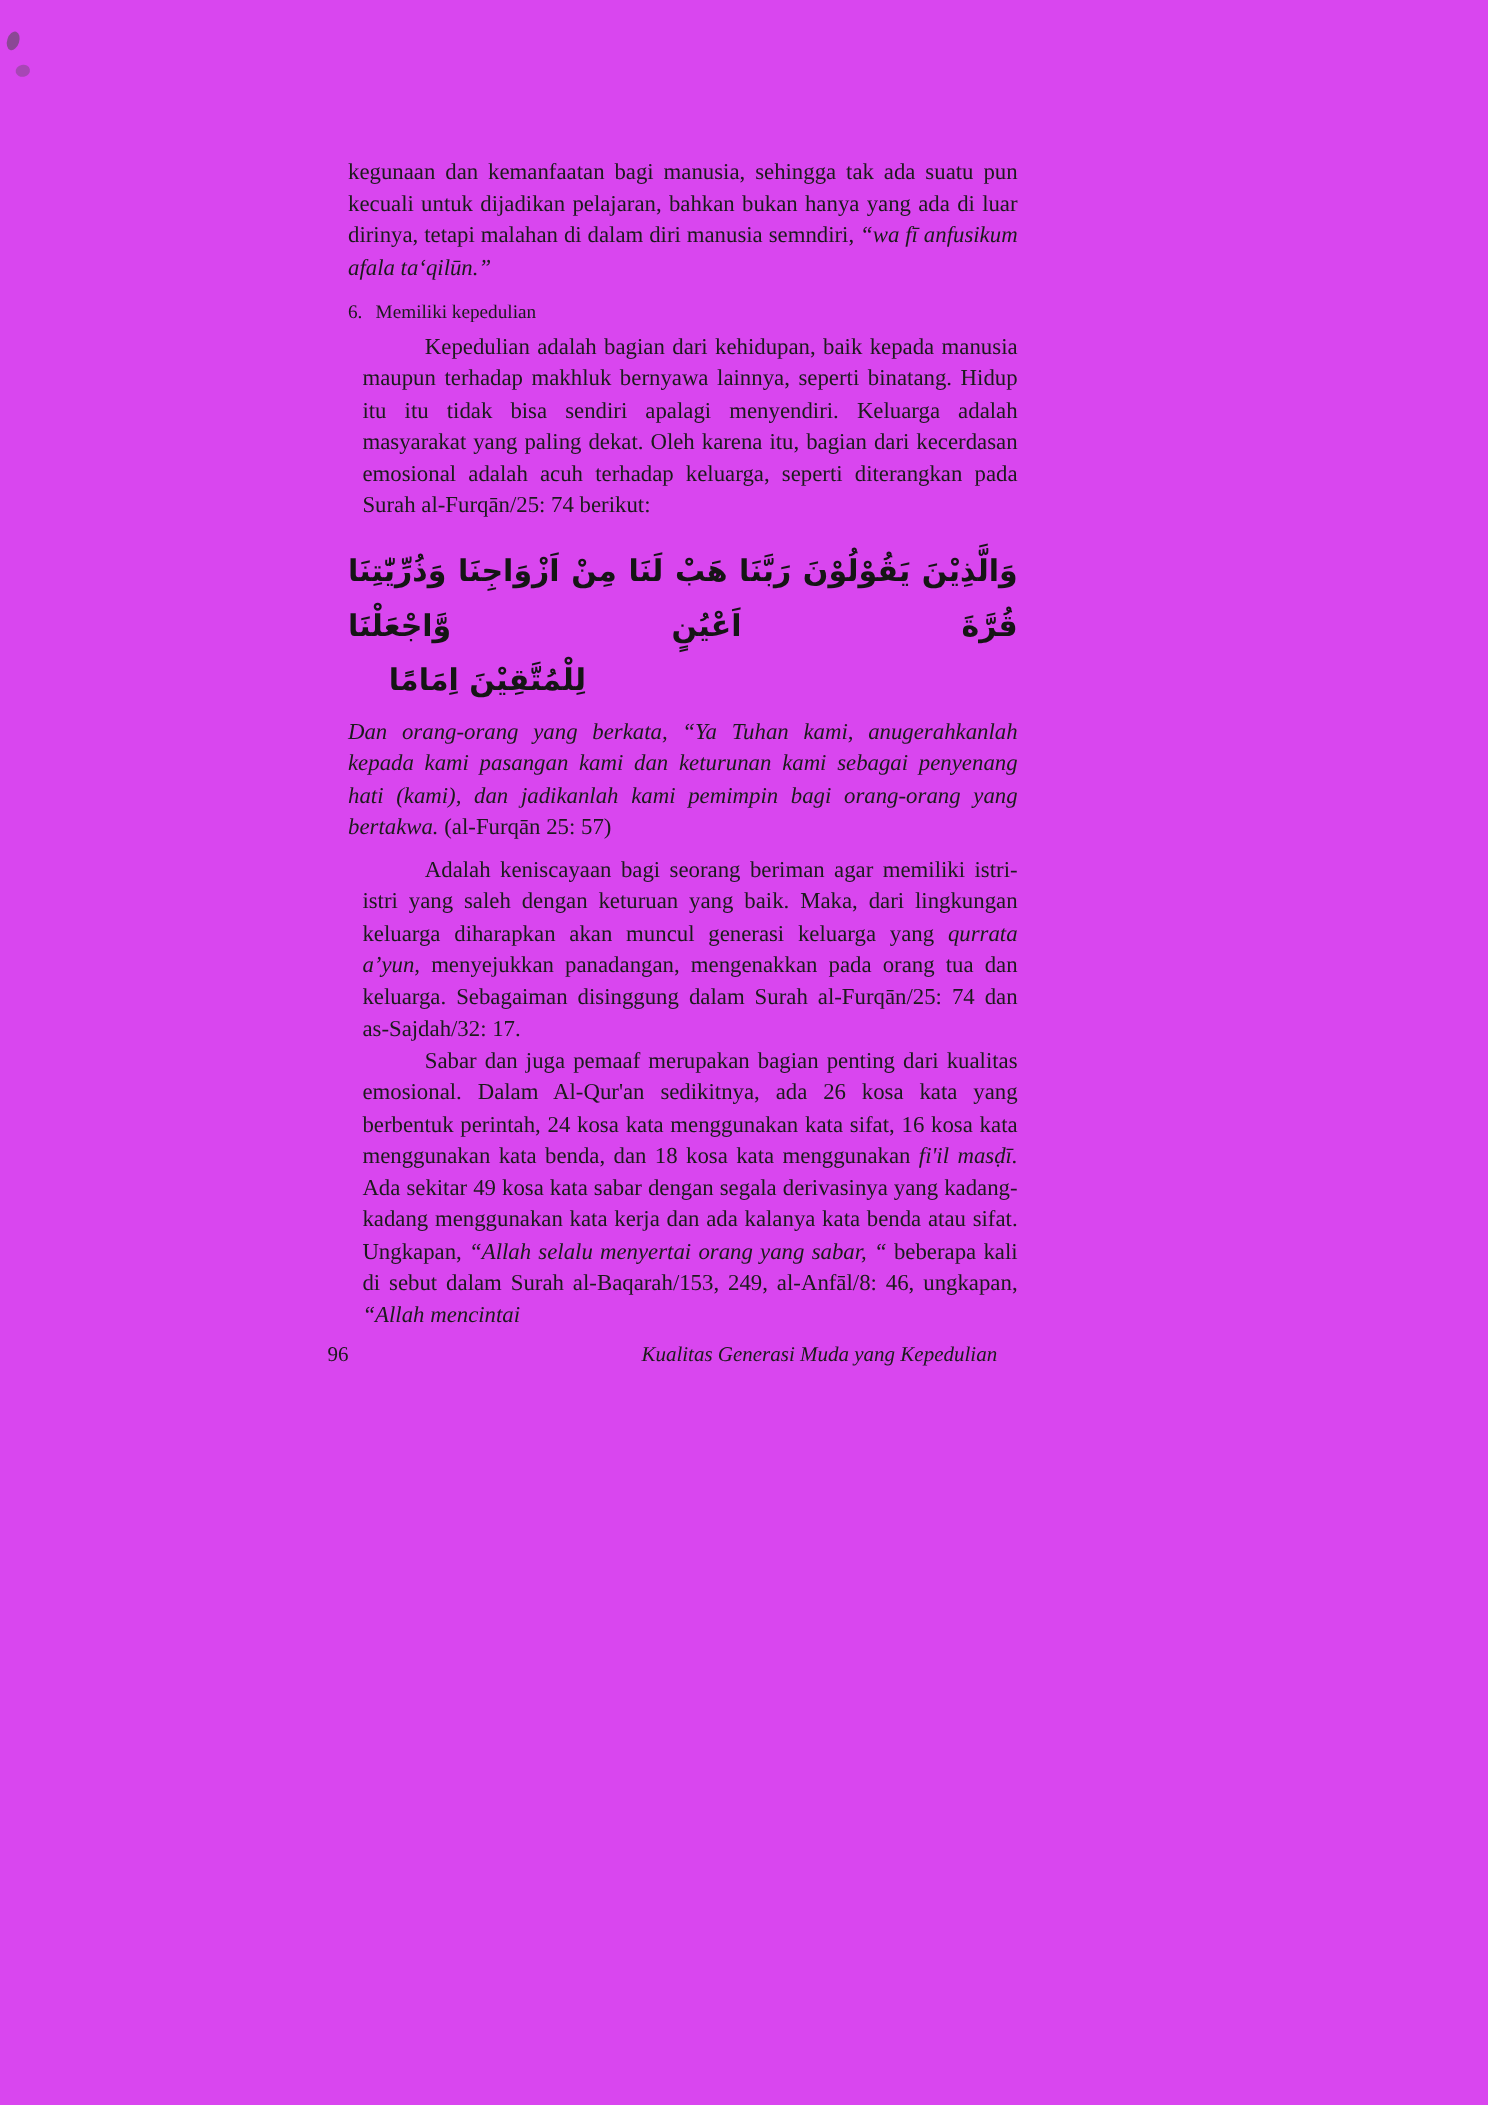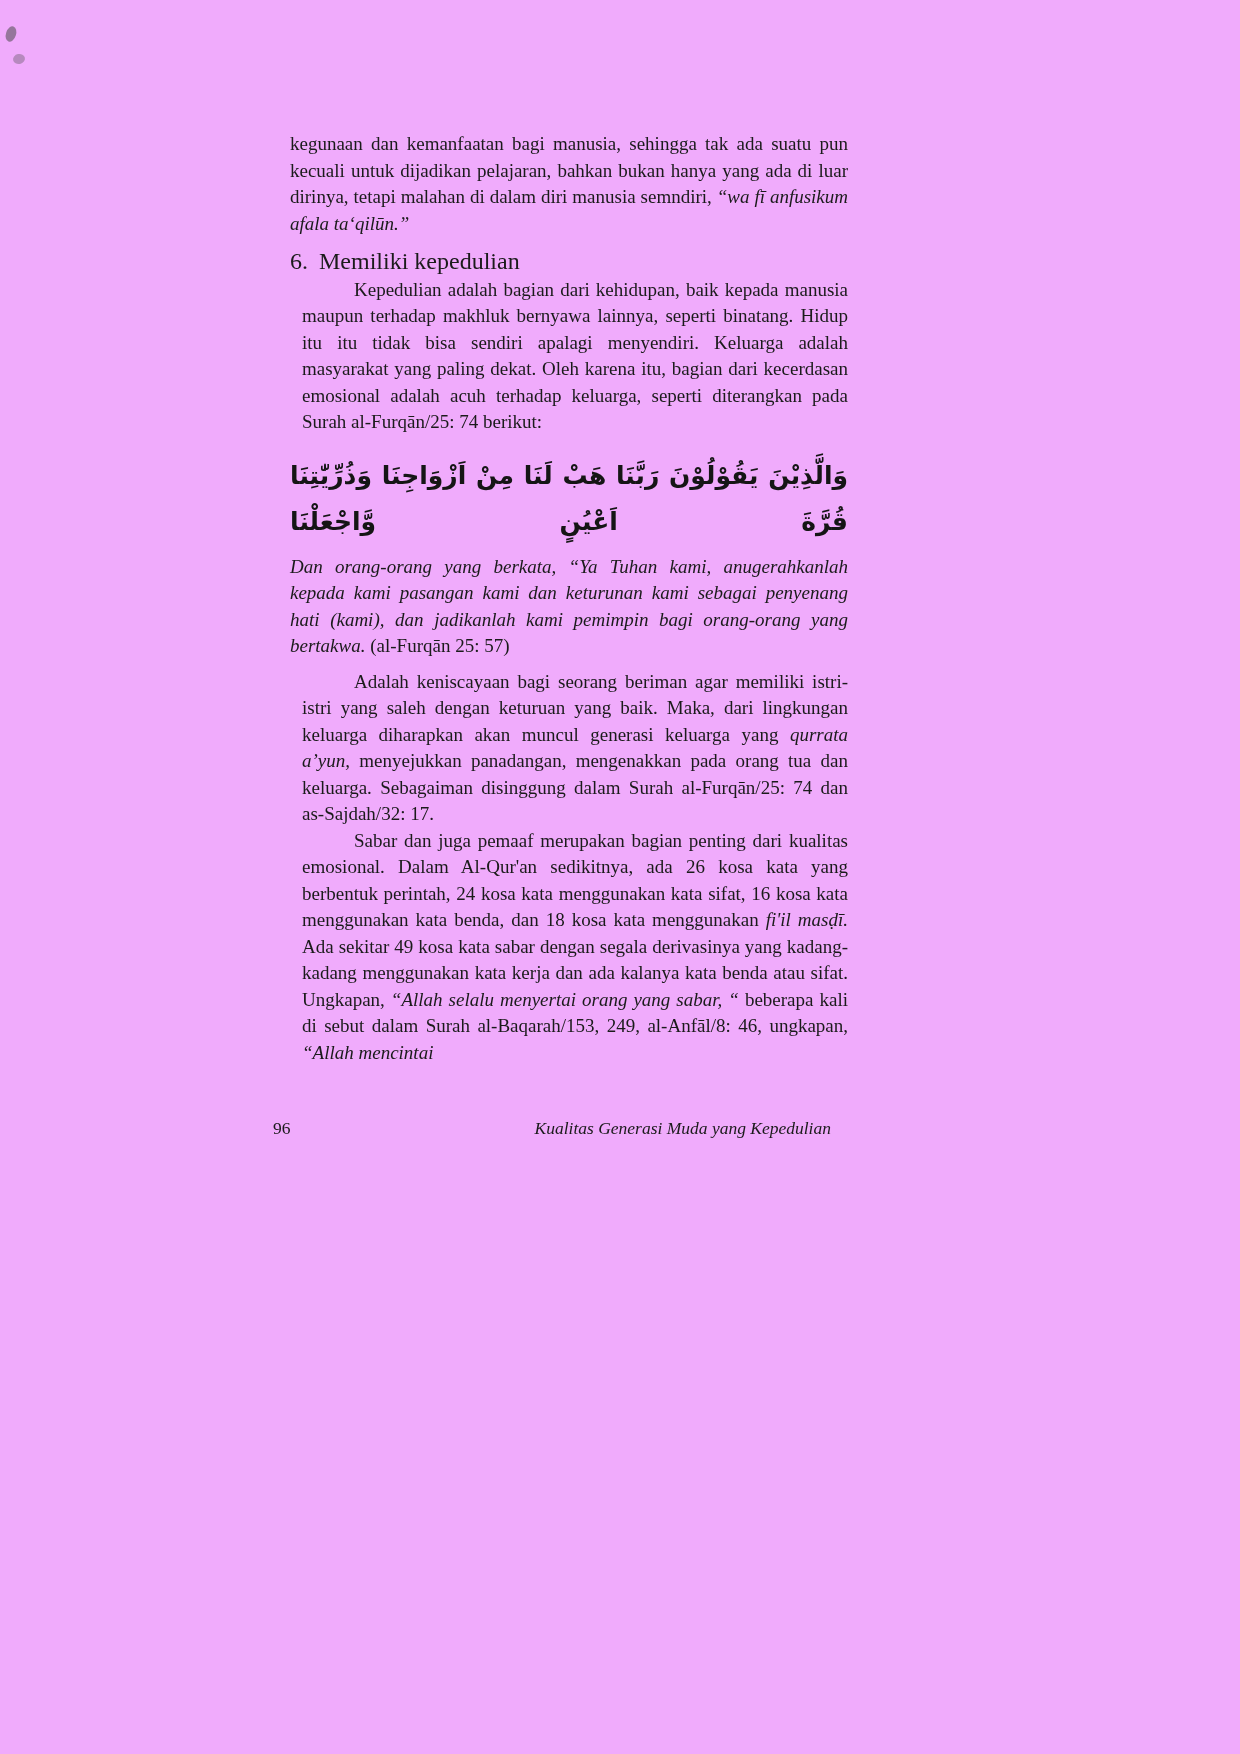--- a/index.html
+++ b/index.html
@@ -8,21 +8,21 @@
     width: 1240px;
     height: 1754px;
     position: relative;
     font-family: "Liberation Serif", serif;
     color: #1b1b1b;
     overflow: hidden;
   }
   .page {
     position: absolute;
     inset: 0;
-    background: #f0abfc;
+    background: #d946ef;
   }
   
   .artifact { position: absolute; background: #4a4a4a; border-radius: 50%; }
   .artifact.a1 { left: 6px; top: 26px; width: 10px; height: 16px; opacity: .55; transform: rotate(18deg); }
   .artifact.a2 { left: 13px; top: 54px; width: 12px; height: 10px; opacity: .35; transform: rotate(-12deg); }
 
   .content {
     position: absolute;
     left: 290px;
     top: 131px;
@@ -31,21 +31,21 @@
   .para {
     font-size: 19px;
     line-height: 26.5px;
     text-align: justify;
     text-justify: inter-word;
   }
   .para.indent { text-indent: 52px; margin-left: 12px; }
   .it { font-style: italic; }
 
   .heading {
-    font-size: 24px;
+    font-size: 16px;
     line-height: 26.5px;
     font-weight: normal;
     margin-top: 11px;
     margin-bottom: 2px;
   }
   .heading .h-num { margin-right: 11px; }
 
   .arabic {
     direction: rtl;
     font-family: "DejaVu Sans", sans-serif;
@@ -97,20 +97,21 @@
   <div class="content">
 
     <p class="para"><span>kegunaan dan kemanfaatan bagi manusia, sehingga tak ada suatu pun kecuali untuk dijadikan pelajaran, bahkan bukan hanya yang ada di luar dirinya, tetapi malahan di dalam diri manusia semndiri, </span><span class="it">“wa fī anfusikum afala ta‘qilūn.”</span></p>
 
     <h3 class="heading"><span class="h-num">6.</span><span class="h-title">Memiliki kepedulian</span></h3>
 
     <p class="para indent"><span>Kepedulian adalah bagian dari kehidupan, baik kepada manusia maupun terhadap makhluk bernyawa lainnya, seperti binatang. Hidup itu itu tidak bisa sendiri apalagi menyendiri. Keluarga adalah masyarakat yang paling dekat. Oleh karena itu, bagian dari kecerdasan emosional adalah acuh terhadap keluarga, seperti diterangkan pada Surah al-Furqān/25: 74 berikut:</span></p>
 
     <div class="arabic">
       <div class="ar-line1">وَالَّذِيْنَ يَقُوْلُوْنَ رَبَّنَا هَبْ لَنَا مِنْ اَزْوَاجِنَا وَذُرِّيّٰتِنَا قُرَّةَ اَعْيُنٍ وَّاجْعَلْنَا</div>
+      <div class="ar-line2">لِلْمُتَّقِيْنَ اِمَامًا</div>
     </div>
 
     <p class="translation"><span class="it">Dan orang-orang yang berkata, “Ya Tuhan kami, anugerahkanlah kepada kami pasangan kami dan keturunan kami sebagai penyenang hati (kami), dan jadikanlah kami pemimpin bagi orang-orang yang bertakwa. </span><span class="ref">(al-Furqān 25: 57)</span></p>
 
     <p class="para indent"><span>Adalah keniscayaan bagi seorang beriman agar memiliki istri-istri yang saleh dengan keturuan yang baik. Maka, dari lingkungan keluarga diharapkan akan muncul generasi keluarga yang </span><span class="it">qurrata a’yun,</span><span> menyejukkan panadangan, mengenakkan pada orang tua dan keluarga. Sebagaiman disinggung dalam Surah al-Furqān/25: 74 dan as-Sajdah/32: 17.</span></p>
 
 
     <p class="para indent"><span>Sabar dan juga pemaaf merupakan bagian penting dari kualitas emosional. Dalam Al-Qur'an sedikitnya, ada 26 kosa kata yang berbentuk perintah, 24 kosa kata menggunakan kata sifat, 16 kosa kata menggunakan kata benda, dan 18 kosa kata menggunakan </span><span class="it">fi'il masḍī.</span><span>  Ada sekitar 49 kosa kata sabar dengan segala derivasinya yang kadang-kadang menggunakan kata kerja dan ada kalanya kata benda atau sifat. Ungkapan, </span><span class="it">“Allah selalu menyertai orang yang sabar, “</span><span> beberapa kali di sebut dalam Surah al-Baqarah/153, 249, al-Anfāl/8: 46, ungkapan, </span><span class="it">“Allah mencintai</span></p>
 
   </div>

